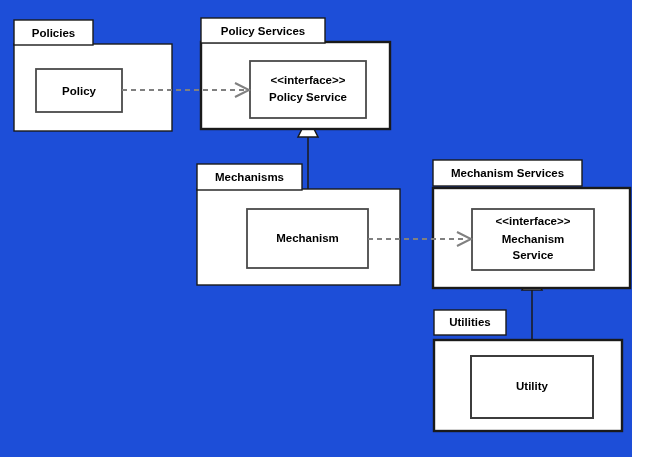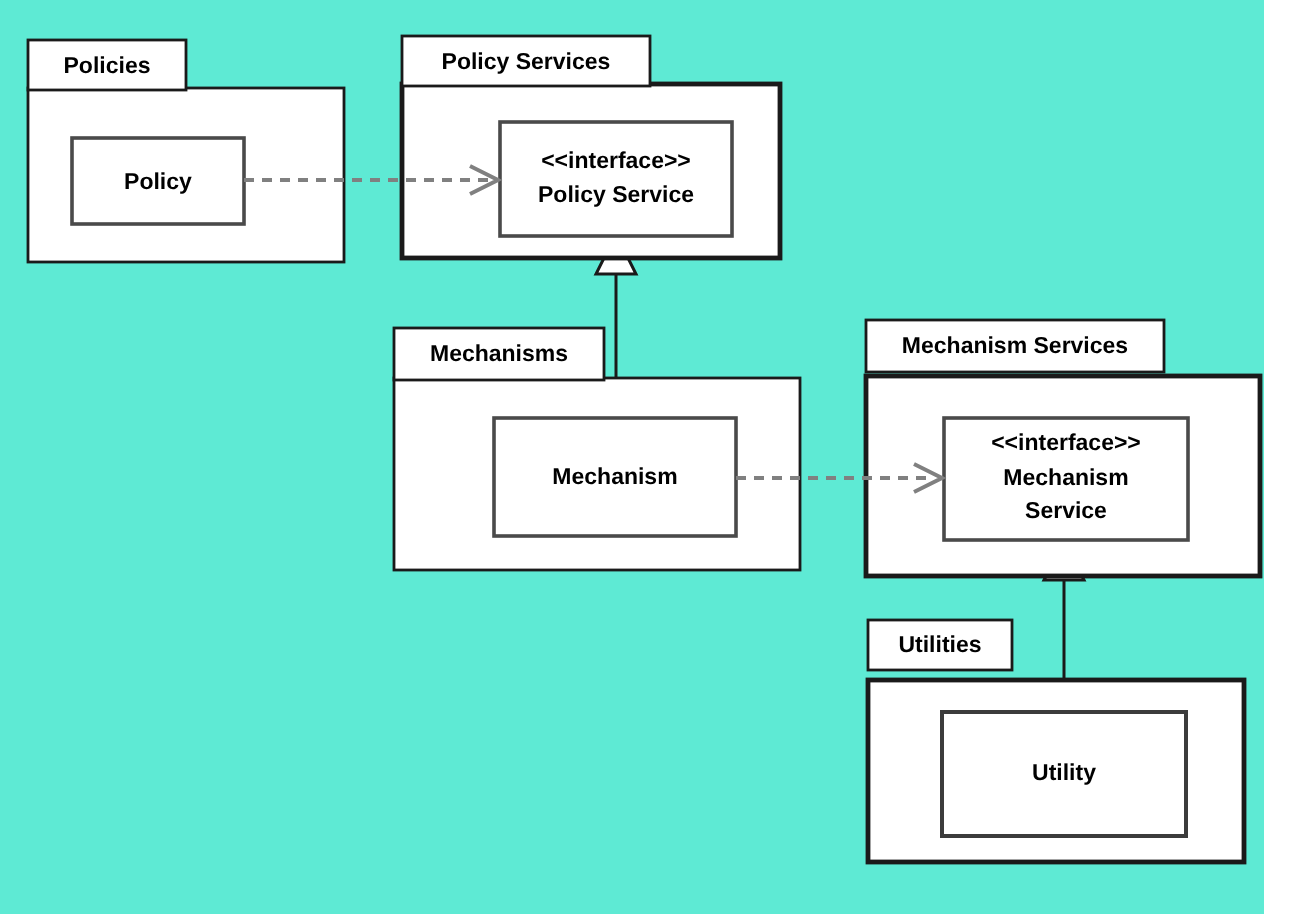--- a/index.html
+++ b/index.html
@@ -10,21 +10,21 @@
   body {
     width: 652px;
     height: 457px;
     font-family: "Liberation Sans", sans-serif;
     overflow: hidden;
   }
   #diagram-root {
     position: relative;
     width: 632px;
     height: 457px;
-    background: #5eead4;
+    background: #1d4ed8;
   }
   svg#uml-canvas {
     position: absolute;
     top: 0;
     left: 0;
     width: 652px;
     height: 457px;
     display: block;
   }
   .pkg-tab-rect,

